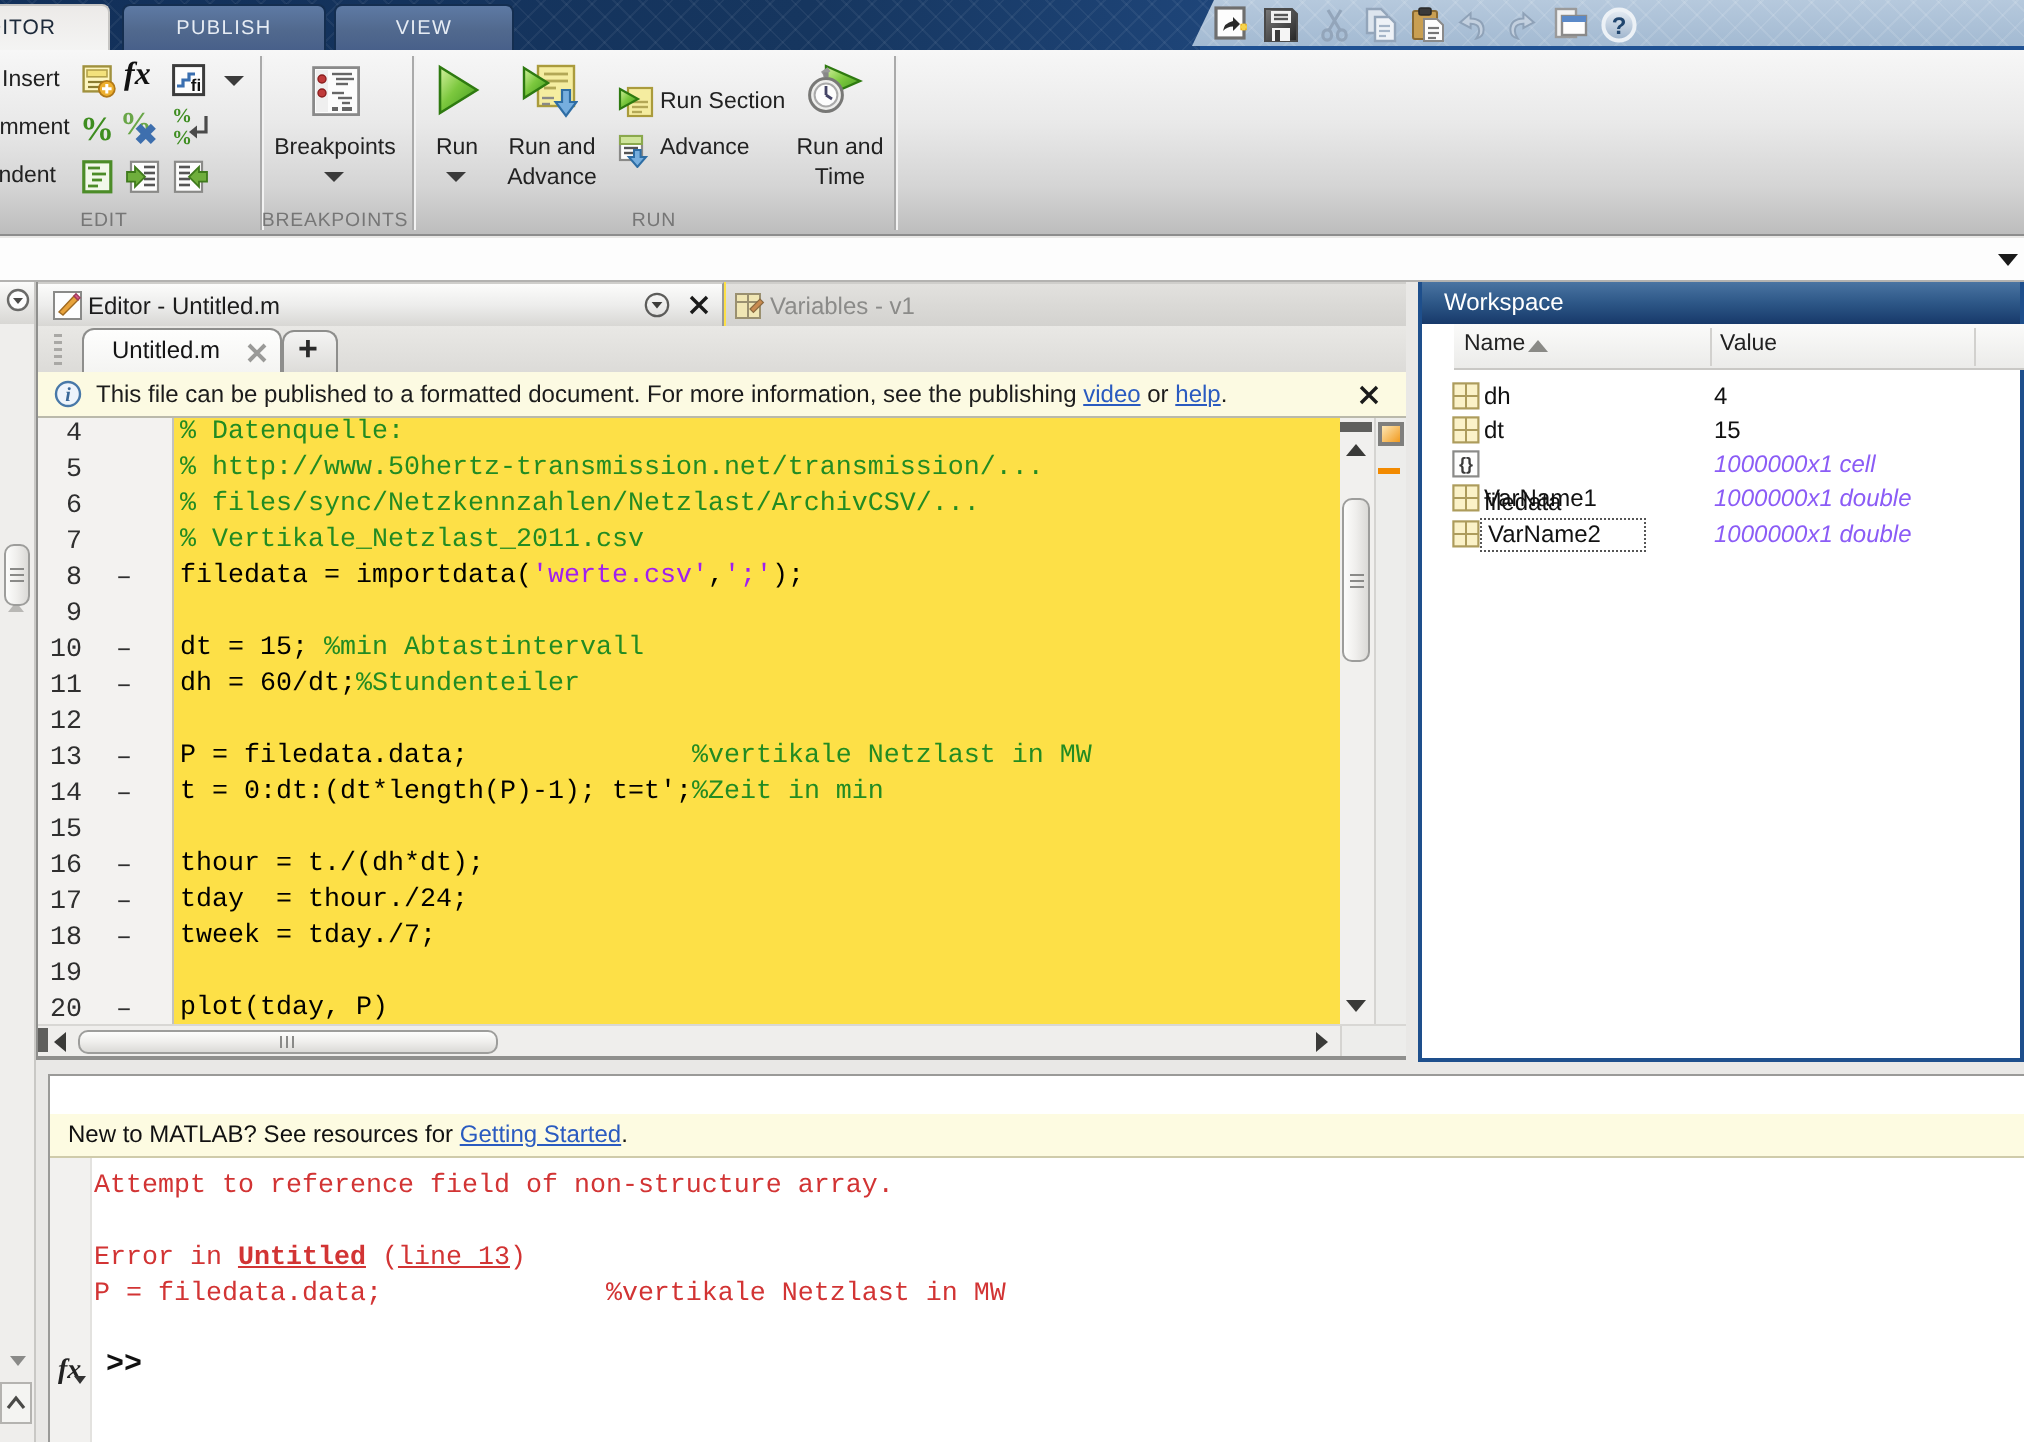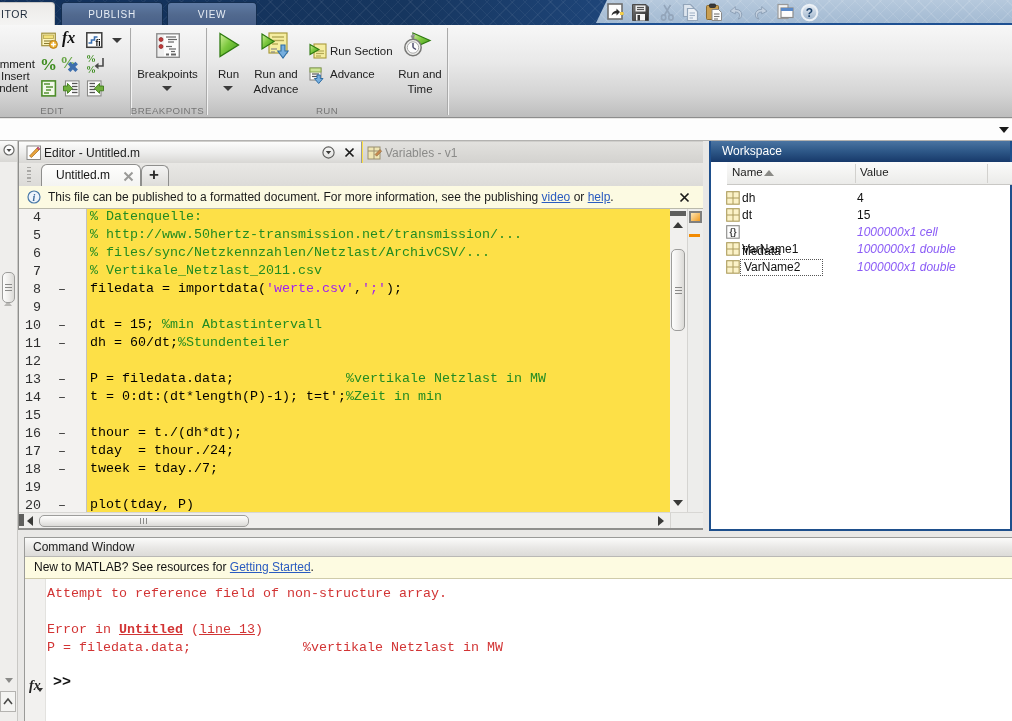--- a/index.html
+++ b/index.html
@@ -177,21 +177,21 @@
 </div>
 
 <div id="ribbon">
   <div class="rsep" style="left:130px;"></div>
   <div class="rsep" style="left:206px;"></div>
   <div class="rsep" style="left:447px;"></div>
   <div class="rlabel" style="left:22px;width:60px;">EDIT</div>
   <div class="rlabel" style="left:122px;width:91px;">BREAKPOINTS</div>
   <div class="rlabel" style="left:297px;width:60px;">RUN</div>
 
-  <div class="rtext" style="left:1px;top:9px;margin-top:36px;">Insert</div>
+  <div class="rtext" style="left:1px;top:9px;">Insert</div>
   <div class="rtext" style="left:-15px;top:33px;">Comment</div>
   <div class="rtext" style="left:-4px;top:57px;">Indent</div>
 
   <svg class="abs" style="left:41px;top:7px;" width="17" height="17" viewBox="0 0 17 17">
     <rect x="0.8" y="1.2" width="13.5" height="12.5" fill="#fdf6c0" stroke="#a0913e" stroke-width="1.2"></rect>
     <rect x="2.5" y="3" width="10" height="3.4" fill="#f3e27c" stroke="#b3a24a" stroke-width=".8"></rect>
     <line x1="3" y1="9" x2="12" y2="9" stroke="#8a7c30" stroke-width="1.1"></line>
     <line x1="3" y1="11.5" x2="10" y2="11.5" stroke="#8a7c30" stroke-width="1.1"></line>
     <circle cx="12.4" cy="12.4" r="4" fill="#edaf2e" stroke="#b07818" stroke-width=".9"></circle>
     <path d="M12.4 10 v4.8 M10 12.4 h4.8" stroke="#fff" stroke-width="1.5"></path>
@@ -547,21 +547,20 @@
           <rect x="0.7" y="0.7" width="12.5" height="12.5" fill="#fbf2c8" stroke="#ad9c5c" stroke-width="1.1"></rect>
           <line x1="7" y1="1" x2="7" y2="13" stroke="#ad9c5c" stroke-width="1"></line>
           <line x1="1" y1="7" x2="13" y2="7" stroke="#ad9c5c" stroke-width="1"></line>
         </svg>
     <span class="abs" style="left:17px;top:0;border:1px dotted #555;padding:0 22px 1px 3px;">VarName2</span>
         <span class="wval wdim">1000000x1 double</span>
   </div>
 </div>
 
 <div id="cmdwin">
-  <div id="ctitle">Command Window</div>
   <div id="cyellow">New to MATLAB? See resources for <a class="lnk" href="#">Getting Started</a>.</div>
   <div id="cgutter"></div>
   <div id="cmdpre" class="mono">Attempt to reference field of non-structure array.
 
 Error in <span style="font-weight:bold;text-decoration:underline;">Untitled</span> (<span style="text-decoration:underline;">line 13</span>)
 P = filedata.data;              %vertikale Netzlast in MW</div>
   <div class="mono abs" style="left:28px;top:136px;color:#111;font-weight:bold;font-size:15px;">&gt;&gt;</div>
   <div class="abs" style="left:4px;top:140px;font-family:'Liberation Serif',serif;font-style:italic;font-weight:bold;font-size:14px;color:#222;">fx<span style="position:absolute;left:8px;top:10px;width:0;height:0;border-left:3px solid transparent;border-right:3px solid transparent;border-top:4px solid #333;"></span></div>
 </div>
 

